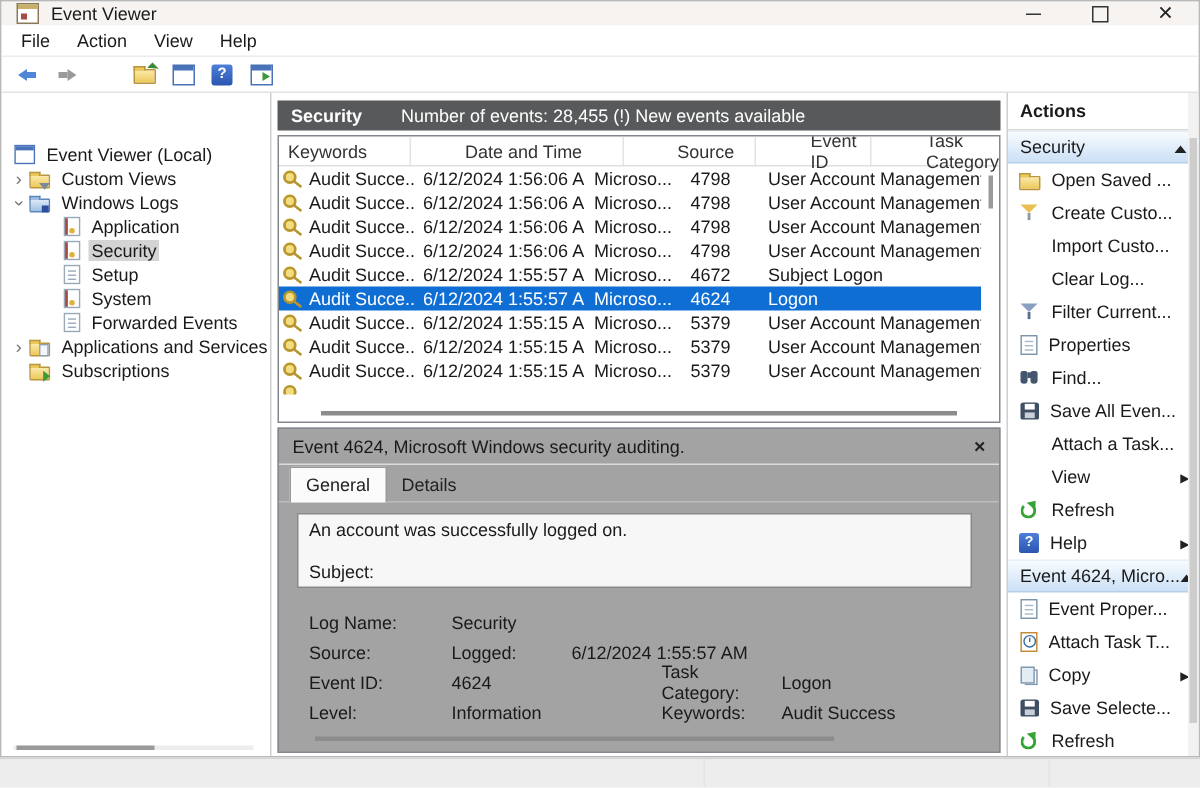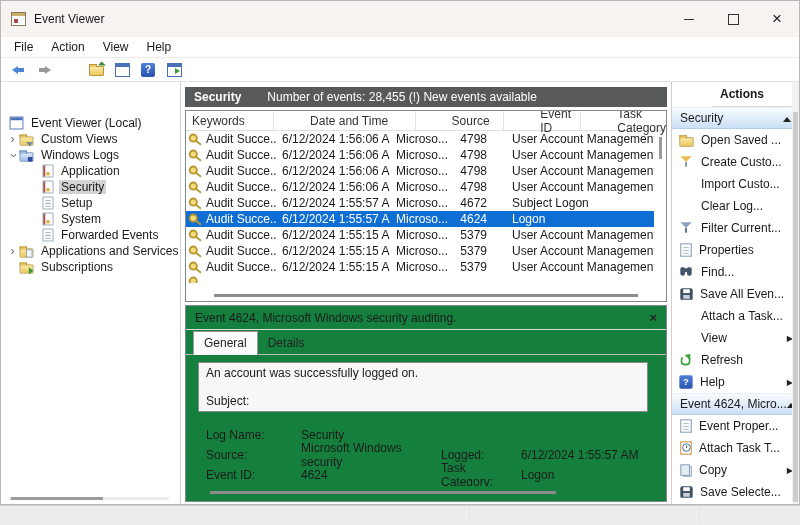--- a/index.html
+++ b/index.html
@@ -1,20 +1,20 @@
 <!DOCTYPE html>
 <html><head>
 <meta charset="utf-8">
 <style>
   * { margin:0; padding:0; box-sizing:border-box; }
   html,body { width:800px; height:525px; font-family:"Liberation Sans","DejaVu Sans",sans-serif; font-size:12px; color:#1a1a1a; background:#ededed; }
   .window { width:800px; height:505px; background:#fff; border:1px solid #b8b8b8; display:flex; flex-direction:column; overflow:hidden; }
 
   
-  .titlebar { height:36px; background:#f7f3f1; display:flex; align-items:center; padding-left:10px; flex:none; }
+  .titlebar { height:16px; background:#f7f3f1; display:flex; align-items:center; padding-left:10px; flex:none; }
   .titlebar .app-title { margin-left:8px; }
   .win-controls { margin-left:auto; display:flex; height:100%; }
   .win-btn { width:44px; display:flex; align-items:center; justify-content:center; cursor:default; }
   .win-btn[data-icon="minimize"]::before { content:""; width:10px; height:1px; background:#333; }
   .win-btn[data-icon="maximize"]::before { content:""; width:9px; height:9px; border:1px solid #333; }
   .win-btn[data-icon="close"]::before { content:"×"; font-size:17px; line-height:10px; color:#222; }
 
   
   .menubar { height:21px; display:flex; align-items:center; padding-left:4px; border-bottom:1px solid #ececec; flex:none; background:#fff; }
   .menu-item { padding:2px 9px; }
@@ -140,42 +140,42 @@
   .td[data-col="keywords"] { padding-left:2px; }
   .td[data-col="keywords"] .ico { margin-right:3px; transform:scale(.9); }
   .td[data-col="datetime"], .td[data-col="source"] { padding-left:6px; }
   .td[data-col="eventid"] { justify-content:flex-end; padding-right:11px; }
   .td[data-col="task"] { padding-left:14px; }
   .table-vscroll { position:absolute; right:4px; top:26px; width:3px; height:22px; background:#9a9a9a; }
   .table-hscroll { height:12px; flex:none; display:flex; align-items:center; padding:0 10px; }
   .table-hscroll-thumb { height:3px; background:#8c8c8c; width:92%; margin:0 auto; }
 
   
-  .preview { margin-top:3px; flex:1; border:1px solid #828790; background:#15803d; display:flex; flex-direction:column; overflow:hidden; }
+  .preview { margin-top:3px; flex:1; border:1px solid #828790; background:#a3a3a3; display:flex; flex-direction:column; overflow:hidden; }
   .preview-header { height:24px; flex:none; display:flex; align-items:center; padding:0 9px; border-bottom:1px solid #dcdcdc; }
   .preview-close { margin-left:auto; font-size:13px; font-weight:bold; color:#222; }
   .tabbar { height:25px; flex:none; display:flex; align-items:flex-end; padding-left:7px; position:relative; }
   .tabbar::after { content:""; position:absolute; left:0; right:0; bottom:0; height:1px; background:#bdbdbd; }
   .tab { padding:4px 10px 5px 10px; position:relative; color:#222; }
   .tab.active { background:#fbfbfb; border:1px solid #9a9a9a; border-bottom:none; z-index:2; }
   .preview-body { flex:1; padding:7px 18px 0 12px; overflow:hidden; }
   .desc-box { border:1px solid #8a8a8a; background:#f7f7f7; padding:3px 7px; }
   .desc-line { min-height:14px; line-height:14px; }
   .fields { margin-top:13px; padding-left:8px; }
   .field-row { display:flex; height:20px; align-items:center; }
   .f-l1 { width:95px; }
   .f-v1 { width:140px; }
   .f-l2 { width:80px; }
   .f-v2 { flex:1; }
   .preview-hscroll { height:12px; flex:none; display:flex; align-items:center; padding:0 24px; margin-bottom:3px; }
   .preview-hscroll-thumb { height:3px; background:#8c8c8c; width:80%; }
 
   
   .actions-pane { width:128px; flex:none; border-left:1px solid #cfcfcf; position:relative; overflow:hidden; background:#fff; }
-  .actions-title { height:25px; display:flex; align-items:center; padding-left:8px; font-weight:bold; border-bottom:1px solid #d8d8d8;margin-left:40px; }
+  .actions-title { height:25px; display:flex; align-items:center; padding-left:8px; font-weight:bold; border-bottom:1px solid #d8d8d8; }
   .section-header { height:22px; display:flex; align-items:center; padding:0 8px; background:linear-gradient(#f8fbfe,#cbe0f6); border-top:1px solid #e6eef6; border-bottom:1px solid #b8cfe8; white-space:nowrap; overflow:hidden; }
   .collapse-arrow { margin-left:auto; }
   .collapse-arrow::before { content:""; display:inline-block; border-left:4px solid transparent; border-right:4px solid transparent; border-bottom:5px solid #222; }
   .action-item { height:22px; display:flex; align-items:center; padding:0 4px 0 7px; white-space:nowrap; overflow:hidden; }
   .action-item .ico { margin-right:7px; transform:scale(.95); }
   .action-label { overflow:hidden; text-overflow:ellipsis; }
   .submenu-arrow { margin-left:auto; display:none; }
   .has-submenu .submenu-arrow { display:inline; font-size:8px; color:#222; padding-right:2px; }
   .actions-vscroll-track { position:absolute; right:0; top:0; bottom:0; width:7px; background:#f2f2f2; }
   .actions-vscroll-thumb { position:absolute; right:1px; top:30px; width:5px; height:390px; background:#cdcdcd; }
@@ -467,21 +467,20 @@
 
               <div class="field-row">
                 <span class="f-l1">Log Name:</span>
                 <span class="f-v1">Security</span>
                 <span class="f-l2"></span>
                 <span class="f-v2"></span>
               </div>
 
               <div class="field-row">
                 <span class="f-l1">Source:</span>
-                <span class="f-v1">Microsoft Windows security</span>
                 <span class="f-l2">Logged:</span>
                 <span class="f-v2">6/12/2024 1:55:57 AM</span>
               </div>
 
               <div class="field-row">
                 <span class="f-l1">Event ID:</span>
                 <span class="f-v1">4624</span>
                 <span class="f-l2">Task Category:</span>
                 <span class="f-v2">Logon</span>
               </div>

